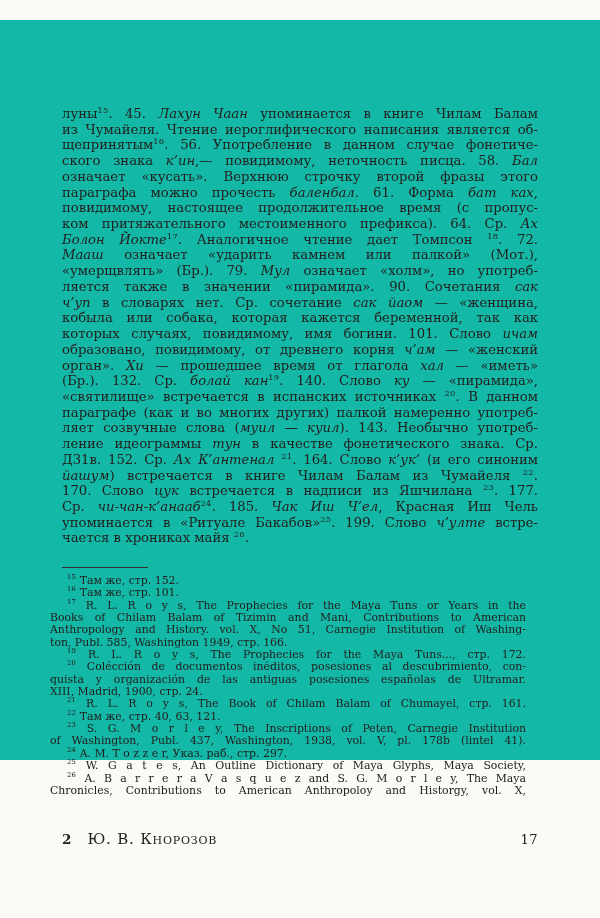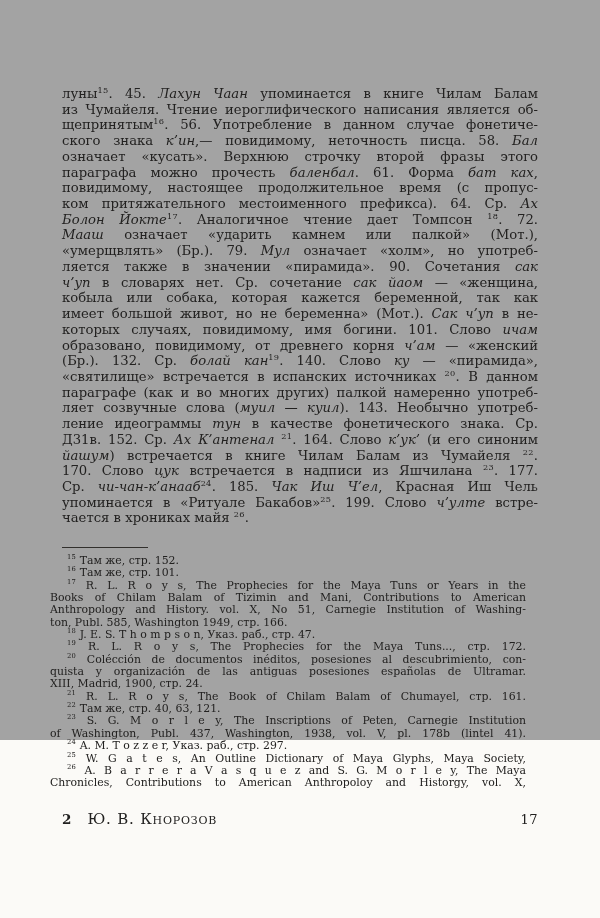--- a/index.html
+++ b/index.html
@@ -11,21 +11,22 @@
   }
   body {
     background: #fbfaf7;
     font-family: "DejaVu Serif", "Liberation Serif", serif;
     color: #222120;
   }
   .page {
     position: relative;
     width: 600px;
     height: 740px;
-    background: #a3a3a3;
+    background: #14b8a6;
+    margin-top: 20px;
   }
   .main-text {
     position: absolute;
     top: 86px;
     left: 62px;
     width: 476px;
   }
   .main-text .tline {
     font-size: 13.2px;
     line-height: 15.72px;
@@ -98,44 +99,43 @@
       <div class="tline jl"><span>означает «кусать». Верхнюю строчку второй фразы этого</span></div>
       <div class="tline jl"><span>параграфа можно прочесть </span><span class="it">баленбал</span><span>. 61. Форма </span><span class="it">бат ках</span><span>,</span></div>
       <div class="tline jl"><span>повидимому, настоящее продолжительное время (с пропус-</span></div>
       <div class="tline jl"><span>ком притяжательного местоименного префикса). 64. Ср. </span><span class="it">Ах</span></div>
       <div class="tline jl"><span class="it">Болон Йокте</span><span class="sup">17</span><span>. Аналогичное чтение дает Томпсон </span><span class="sup">18</span><span>. 72.</span></div>
       <div class="tline jl"><span class="it">Мааш</span><span> означает «ударить камнем или палкой» (Мот.),</span></div>
       <div class="tline jl"><span>«умерщвлять» (Бр.). 79. </span><span class="it">Мул</span><span> означает «холм», но употреб-</span></div>
       <div class="tline jl"><span>ляется также в значении «пирамида». 90. Сочетания </span><span class="it">сак</span></div>
       <div class="tline jl"><span class="it">ч’уп</span><span> в словарях нет. Ср. сочетание </span><span class="it">сак йаом</span><span> — «женщина,</span></div>
       <div class="tline jl"><span>кобыла или собака, которая кажется беременной, так как</span></div>
-      <div class="tline jl"><span>имеет большой живот, но не беременна» (Мот.). </span><span class="it">Сак ч’уп</span><span> в не-</span></div>
       <div class="tline jl"><span>которых случаях, повидимому, имя богини. 101. Слово </span><span class="it">ичам</span></div>
       <div class="tline jl"><span>образовано, повидимому, от древнего корня </span><span class="it">ч’ам</span><span> — «женский</span></div>
+      <div class="tline jl"><span>орган». </span><span class="it">Хи</span><span> — прошедшее время от глагола </span><span class="it">хал</span><span> — «иметь»</span></div>
       <div class="tline jl"><span>(Бр.). 132. Ср. </span><span class="it">болай кан</span><span class="sup">19</span><span>. 140. Слово </span><span class="it">ку</span><span> — «пирамида»,</span></div>
       <div class="tline jl"><span>«святилище» встречается в испанских источниках </span><span class="sup">20</span><span>. В данном</span></div>
       <div class="tline jl"><span>параграфе (как и во многих других) палкой намеренно употреб-</span></div>
       <div class="tline jl"><span>ляет созвучные слова (</span><span class="it">муил — куил</span><span>). 143. Необычно употреб-</span></div>
       <div class="tline jl"><span>ление идеограммы </span><span class="it">тун</span><span> в качестве фонетического знака. Ср.</span></div>
       <div class="tline jl"><span>Д31в. 152. Ср. </span><span class="it">Ах К’антенал</span><span> </span><span class="sup">21</span><span>. 164. Слово </span><span class="it">к’ук’</span><span> (и его синоним</span></div>
       <div class="tline jl"><span class="it">йашум</span><span>) встречается в книге Чилам Балам из Чумайеля </span><span class="sup">22</span><span>.</span></div>
       <div class="tline jl"><span>170. Слово </span><span class="it">цук</span><span> встречается в надписи из Яшчилана </span><span class="sup">23</span><span>. 177.</span></div>
       <div class="tline jl"><span>Ср. </span><span class="it">чи-чан-к’анааб</span><span class="sup">24</span><span>. 185. </span><span class="it">Чак Иш Ч’ел</span><span>, Красная Иш Чель</span></div>
       <div class="tline jl"><span>упоминается в «Ритуале Бакабов»</span><span class="sup">25</span><span>. 199. Слово </span><span class="it">ч’улте</span><span> встре-</span></div>
       <div class="tline nj"><span>чается в хрониках майя </span><span class="sup">26</span><span>.</span></div>
     </div>
   <div class="fn-sep"></div>
   <div class="footnotes">
       <div class="tline nj ind"><span class="sup">15</span><span> Там же, стр. 152.</span></div>
       <div class="tline nj ind"><span class="sup">16</span><span> Там же, стр. 101.</span></div>
       <div class="tline jl ind"><span class="sup">17</span><span> R. L. R o y s, The Prophecies for the Maya Tuns or Years in the</span></div>
       <div class="tline jl"><span>Books of Chilam Balam of Tizimin and Mani, Contributions to American</span></div>
       <div class="tline jl"><span>Anthropology and History. vol. X, No 51, Carnegie Institution of Washing-</span></div>
       <div class="tline nj"><span>ton, Publ. 585, Washington 1949, стр. 166.</span></div>
-      <div class="tline nj ind"><span class="sup">18</span><span> J. E. S. T h o m p s o n, Указ. раб., стр. 47.</span></div>
       <div class="tline jl ind"><span class="sup">19</span><span> R. L. R o y s, The Prophecies for the Maya Tuns..., стр. 172.</span></div>
       <div class="tline jl ind"><span class="sup">20</span><span> Colécción de documentos inéditos, posesiones al descubrimiento, con-</span></div>
       <div class="tline jl"><span>quista y organización de las antiguas posesiones españolas de Ultramar.</span></div>
       <div class="tline nj"><span>XIII, Madrid, 1900, стр. 24.</span></div>
       <div class="tline jl ind"><span class="sup">21</span><span> R. L. R o y s, The Book of Chilam Balam of Chumayel, стр. 161.</span></div>
       <div class="tline nj ind"><span class="sup">22</span><span> Там же, стр. 40, 63, 121.</span></div>
       <div class="tline jl ind"><span class="sup">23</span><span> S. G. M o r l e y, The Inscriptions of Peten, Carnegie Institution</span></div>
       <div class="tline jl"><span>of Washington, Publ. 437, Washington, 1938, vol. V, pl. 178b (lintel 41).</span></div>
       <div class="tline nj ind"><span class="sup">24</span><span> A. M. T o z z e r, Указ. раб., стр. 297.</span></div>
       <div class="tline jl ind"><span class="sup">25</span><span> W. G a t e s, An Outline Dictionary of Maya Glyphs, Maya Society,</span></div>

